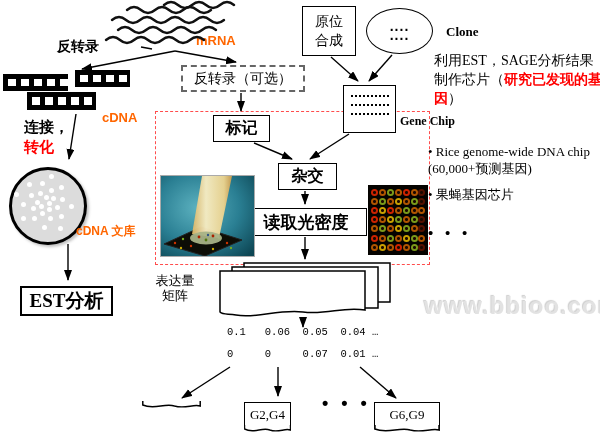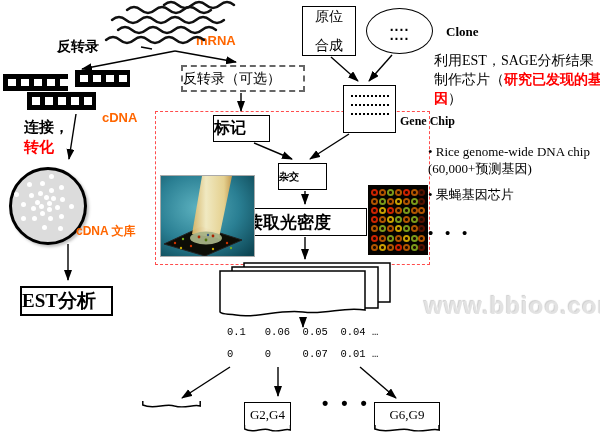--- a/index.html
+++ b/index.html
@@ -2,21 +2,21 @@
 <html style="--orange: #ff6600; --red: #ff0000; --dash-red: #ff4d4d;"><head>
 <meta charset="utf-8">
 <style>
   html,body{margin:0;padding:0;background:#fff;}
   #canvas{position:relative;width:600px;height:436px;background:#fff;overflow:hidden;
           font-family:"Liberation Sans",sans-serif;color:#000;}
   
   #wires{position:absolute;left:0;top:0;width:600px;height:436px;z-index:6;pointer-events:none;}
   
   .fbox{position:absolute;background:#fff;border:1.6px solid #000;display:flex;
-        align-items:center;justify-content:space-between;text-align:center;
+        align-items:center;justify-content:center;text-align:center;
         font-family:"Liberation Serif",serif;z-index:5;box-sizing:border-box;}
   .bold{font-weight:bold;}
   
   #redframe{position:absolute;left:155px;top:111px;width:275px;height:154px;
             border:1.6px dashed var(--dash-red,#ff4d4d);z-index:1;box-sizing:border-box;}
   
   .ladder{position:absolute;border-top:5px solid #000;border-bottom:5px solid #000;
           background:repeating-linear-gradient(90deg,#000 0 5px,transparent 5px 13px);
           z-index:4;box-sizing:border-box;}
   
@@ -141,21 +141,21 @@
       <i style="left: 37.1764px; top: 3.53593px;"></i>
       <i style="left: 45.5196px; top: 56.3342px;"></i>
       <i style="left: 2.1803px; top: 21.8083px;"></i>
     </div>
   <div class="lbl orange" style="left:76px;top:223px;font-size:12px;">cDNA 文库</div>
 
   <div class="fbox bold" style="left:20px;top:286px;width:93px;height:30px;font-size:19px;border-width:2px;">EST分析</div>
 
   <div class="fbox bold" style="left:213px;top:115px;width:57px;height:27px;font-size:16px;">标记</div>
   <div class="fbox" style="left:181px;top:65px;width:124px;height:27px;font-size:14px;border:2px dashed #666;">反转录（可选）</div>
-  <div class="fbox bold" style="left:278px;top:163px;width:49px;height:27px;font-size:10px;">杂交</div>
+  <div class="fbox bold" style="left:278px;top:163px;width:59px;height:27px;font-size:16px;">杂交</div>
   <div class="fbox bold" style="left:245px;top:208px;width:122px;height:28px;font-size:17px;">读取光密度</div>
 
   <div class="fbox" style="left:302px;top:6px;width:54px;height:50px;font-size:14px;line-height:19px;flex-direction:column;">
     <span>原位</span>
     <span>合成</span>
   </div>
   <div id="clone-ellipse">
     <span class="clone-dots">....</span>
     <span class="clone-dots">....</span>
   </div>
@@ -266,20 +266,24 @@
       <i style="left: 50.4px; top: 58.6px; background: radial-gradient(circle, rgb(26, 8, 0) 22%, rgb(85, 17, 0) 40%, rgb(85, 17, 0) 72%, rgba(0, 0, 0, 0.65) 90%);"></i>
     </div>
 
   <svg id="pages" width="200" height="70">
     <rect x="44" y="8" width="146" height="39" fill="#fff" stroke="#000" stroke-width="1.5"></rect>
     <rect x="32" y="12" width="146" height="41" fill="#fff" stroke="#000" stroke-width="1.5"></rect>
     <path d="M20,16 L165,16 L165,55 C143,51 128,60 103,57 C78,54 56,64 36,60 C28,58.5 23,60 20,57 Z" fill="#fff" stroke="#000" stroke-width="1.5"></path>
   </svg>
   <div class="mtx" style="left:227px;top:278px;">0.1   0.06  0.05  0.04 …</div>
   <div class="mtx" style="left:227px;top:300px;">0     0     0.07  0.01 …</div>
+  <div class="lbl serif" style="left:148px;top:273px;width:54px;text-align:center;font-size:13px;line-height:15px;white-space:normal;z-index:5;">
+    <div>表达量</div>
+    <div>矩阵</div>
+  </div>
 
 
   <div class="doc" style="left:142px;top:402px;width:59px;">
     <svg width="100%" height="9" viewBox="0 0 60 9" preserveAspectRatio="none">
         <path d="M0.8,0 L0.8,4 C12,9 23,2 33,5 C44,8 52,3 59.2,5 L59.2,0" fill="#fff" stroke="#000" stroke-width="1.5"></path>
       </svg>
   </div>
   <div class="doc" style="left:244px;top:402px;width:47px;">
     <div class="doc-body">G2,G4</div>
     <svg width="100%" height="9" viewBox="0 0 60 9" preserveAspectRatio="none">

